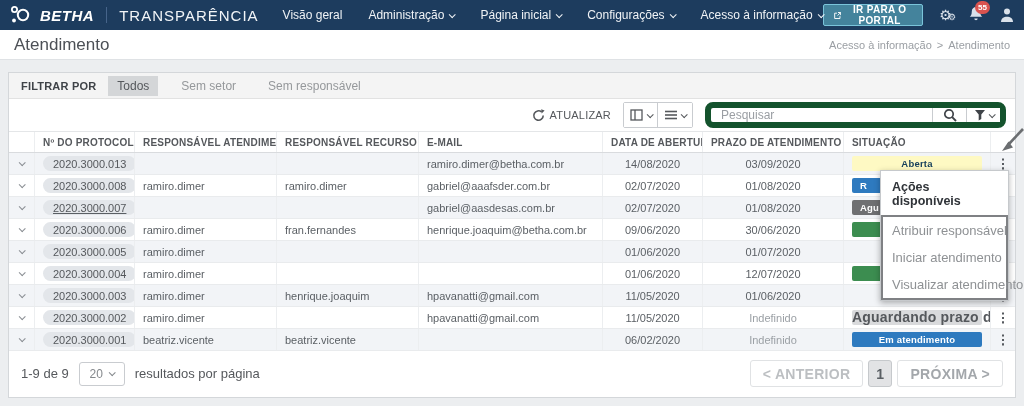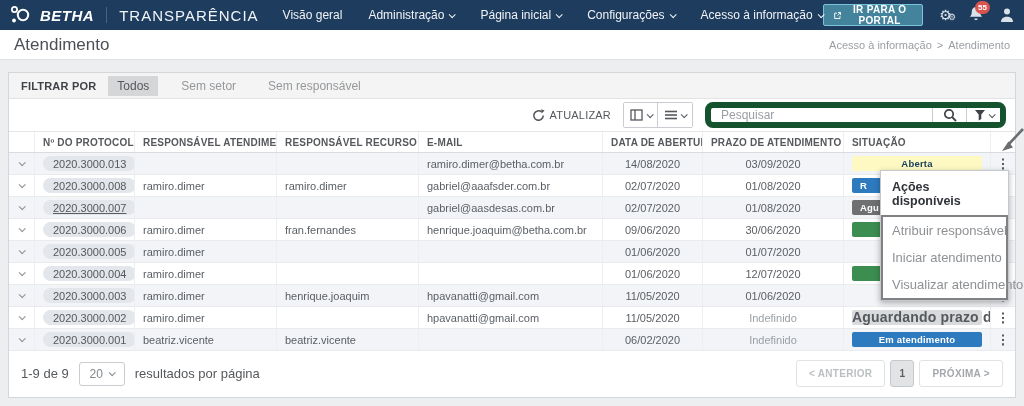--- a/index.html
+++ b/index.html
@@ -82,21 +82,21 @@
   .badge { display:block; width:100%; height:15px; line-height:15px; border-radius:2px;
            font-weight:bold; text-align:center; letter-spacing:.2px; }
 
   
   .footerbar { height:45px; display:flex; align-items:center; padding:0 12px; gap:10px; }
   .foot-text { font-size:13px; color:#55585c; }
   .pagesize { width:46px; height:24px; border:1px solid #c9ccd0; border-radius:3px; display:flex;
               align-items:center; justify-content:center; gap:6px; font-size:12px; color:#85898d;
               cursor:pointer; }
   .pager { margin-left:auto; display:flex; gap:5px; }
-  .pager button { height:27px; border-radius:3px; font-size:10px; font-weight:bold;
+  .pager button { height:27px; border-radius:3px; font-size:14px; font-weight:bold;
                   font-family:"Liberation Sans", sans-serif; cursor:pointer; letter-spacing:.3px; }
   .pg-prev { background:#fff; border:1px solid #e0e2e4; color:#bcbfc2; padding:0 12px; }
   .pg-num  { background:#e2e3e5; border:1px solid #c6c9cc; color:#5a5f64; width:24px; }
   .pg-next { background:#fff; border:1px solid #e0e2e4; color:#a3a7ab; padding:0 12px; }
 
   
   .action-menu { position:absolute; left:880px; top:170px; width:129px; background:#fff;
                  border:1px solid #c6c9cc; box-shadow:0 2px 6px rgba(0,0,0,.3); z-index:10; }
   .menu-title { font-size:12.5px; font-weight:bold; color:#2f3338; padding:9px 11px 7px; }
   .menu-group { border:2px solid #7f8184; }

